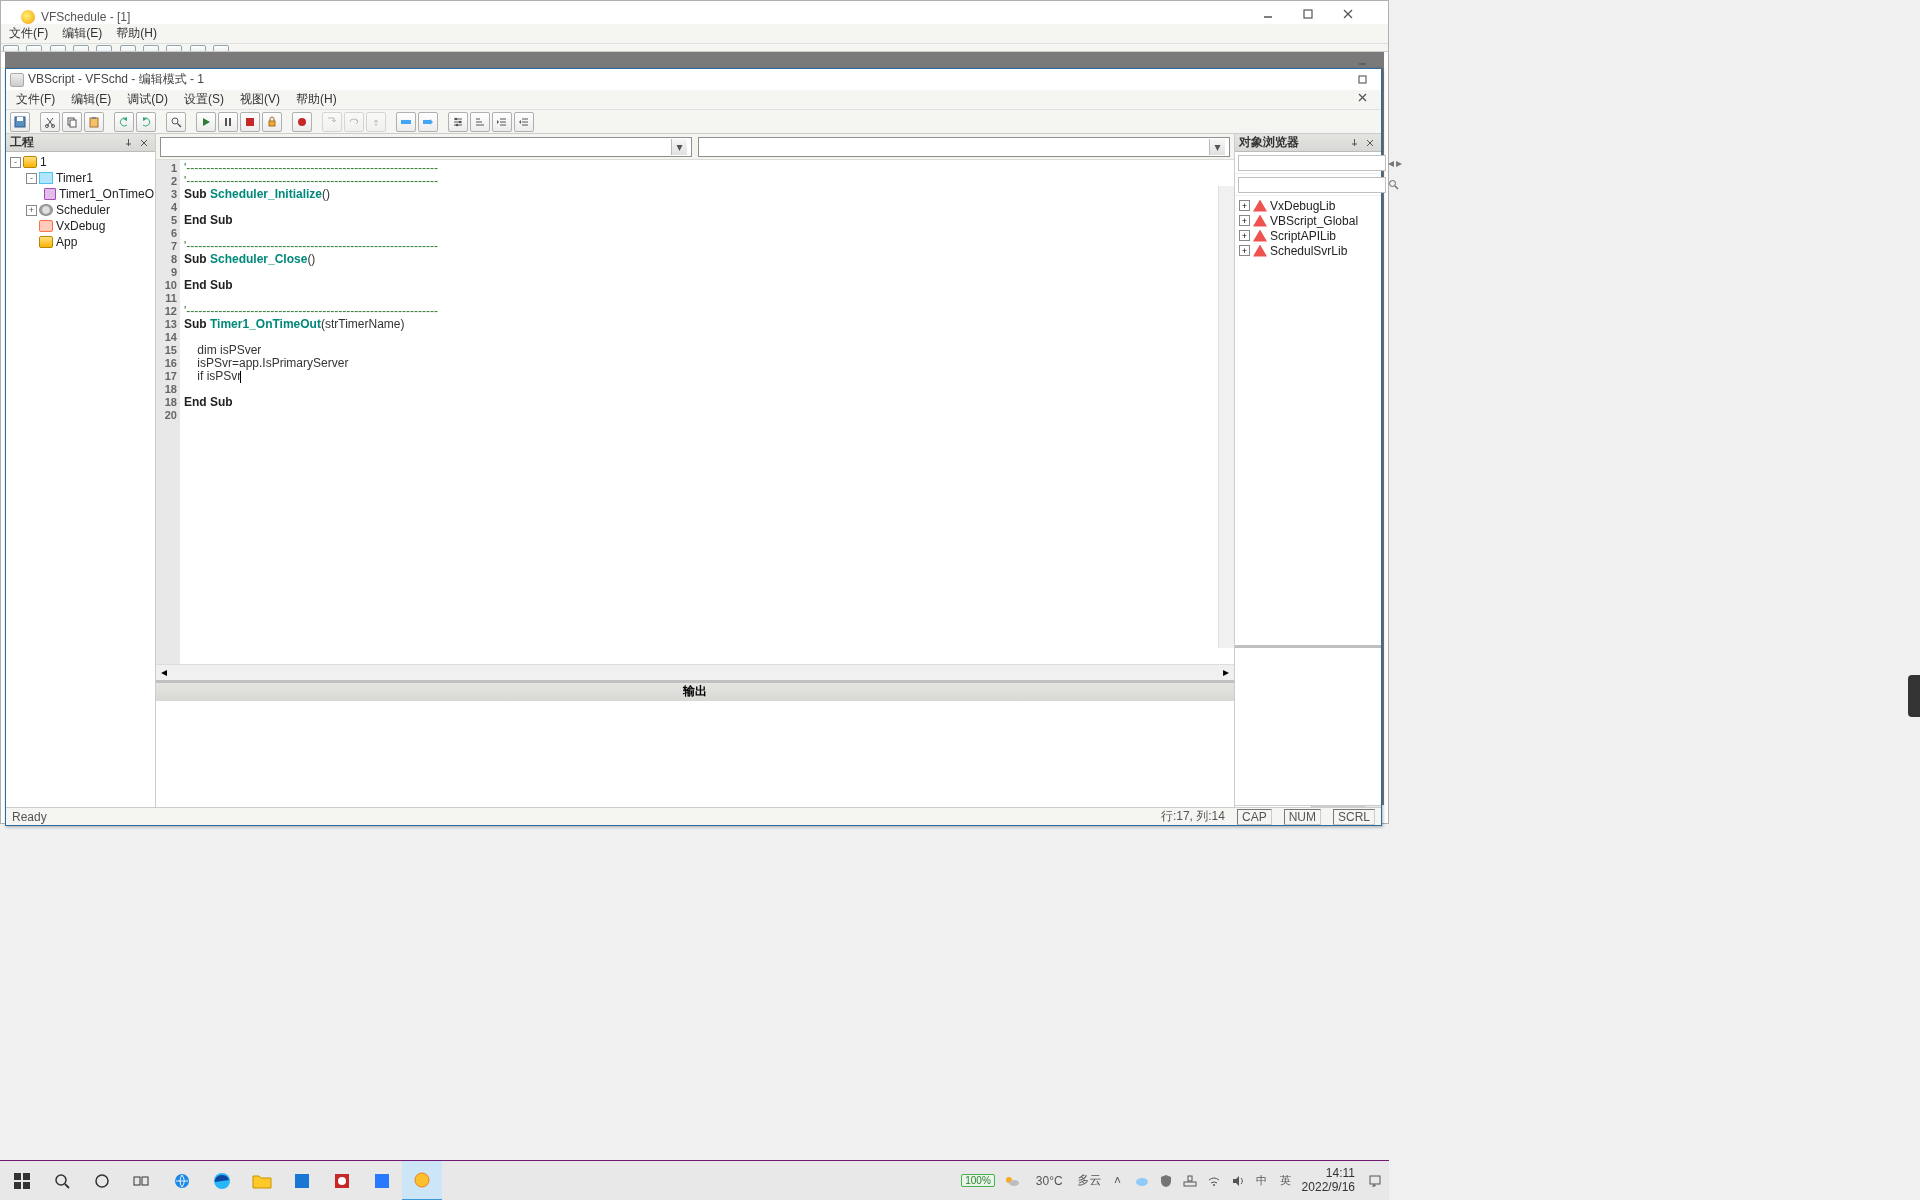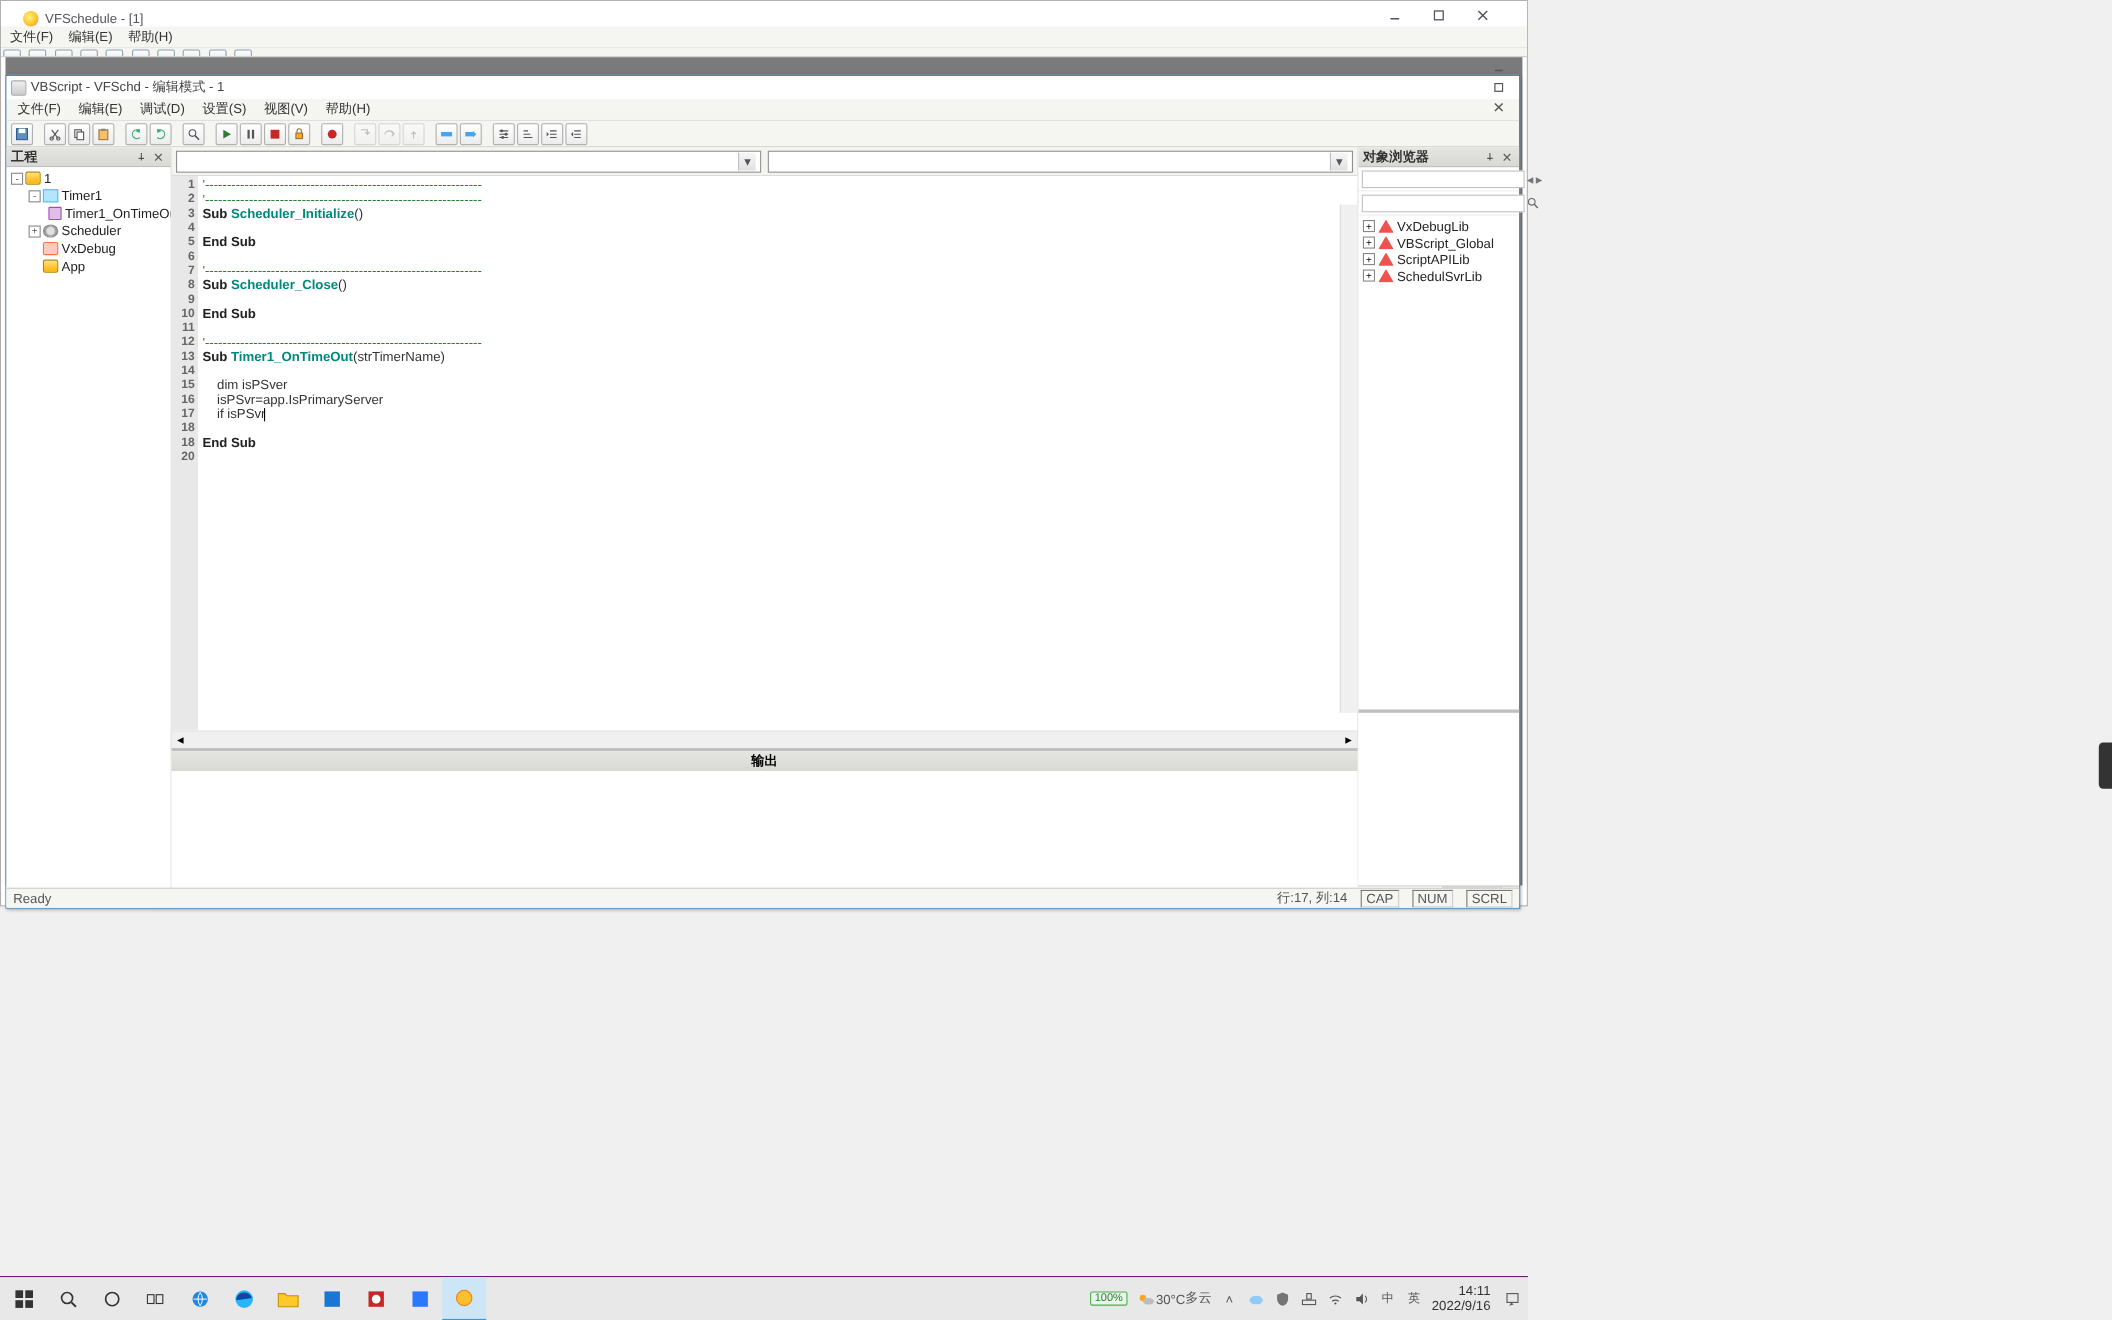--- a/index.html
+++ b/index.html
@@ -111,21 +111,21 @@
 .ind { border:1px inset #ccc; padding:0 4px; min-width:28px; text-align:center;}
 
 
 .taskbar { position: absolute; bottom: 0; left: 0; width: 1389px; height: 40px; background: #e8e8e8; border-top: 1px solid #701a75; display: flex; align-items: center; }
 .tb-left { display: flex; align-items: center; gap: 0; padding-left: 2px;}
 .tb-btn { width: 40px; height: 40px; display: flex; align-items: center; justify-content: center; }
 .tb-btn.active { background: #cde6f7; border-bottom: 2px solid #3a99d8; }
 .tb-right { margin-left: auto; display: flex; align-items: center; gap: 8px; padding-right: 6px; height:100%;}
 .tray-icon { width:16px; height:16px; display:flex;align-items:center;justify-content:center; color:#555;}
 .batt { border:1px solid #4caf50; color:#2e7d32; padding:0 3px; font-size:10px; border-radius:2px; background:#e8f5e9;}
-.weather { display:flex; align-items:center; gap:0; color:#555;}
+.weather { display:flex; align-items:center; gap:15px; color:#555;}
 .clock { text-align:right; line-height:1.1; font-size:11px; color:#333; padding-right:4px;}
 
 
 .side-handle { position:absolute; right:0; top:675px; width:12px; height:42px; background:#333; border-radius:4px 0 0 4px;}
 
 svg { display: block; }
 </style>
 </head>
 <body>
 

